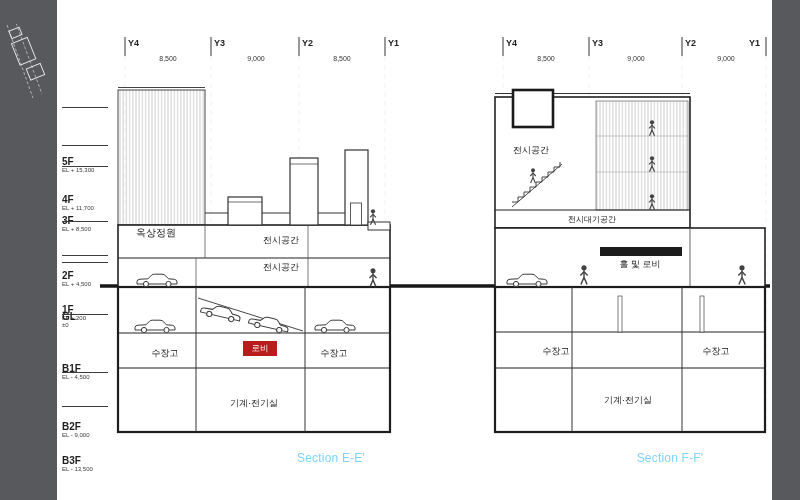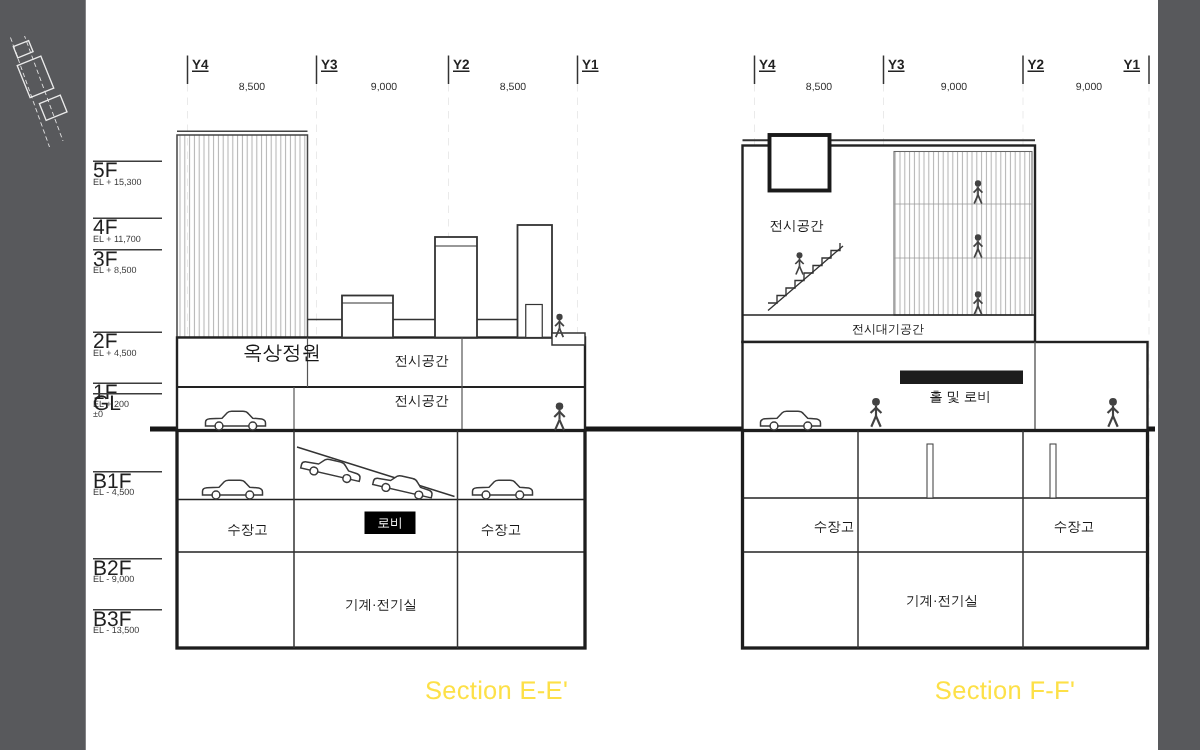--- a/index.html
+++ b/index.html
@@ -6,30 +6,30 @@
   body{
     width:800px;height:500px;position:relative;overflow:hidden;
     background:#58595c;
     font-family:"Liberation Sans", sans-serif;
   }
   .panel{position:absolute;left:57px;top:0;width:715px;height:500px;background:#ffffff;}
   .band{position:absolute;top:0;height:500px;background:#58595c;}
   svg.linework{position:absolute;left:0;top:0;pointer-events:none;}
   .lbl{position:absolute;white-space:nowrap;color:#1c1c1c;z-index:5;}
   .c{transform:translateX(-50%);text-align:center;}
-  .glabel{font-size:9px;font-weight:700;color:#222;text-decoration:underline;}
+  .glabel{font-size:9px;font-weight:700;color:#222;}
   .dim{font-size:7px;color:#333;}
   .room{font-size:9px;color:#161616;}
-  .room-sm{font-size:13px;color:#161616;margin-left:32px;}
+  .room-sm{font-size:10px;color:#161616;}
   .band-room{font-size:8px;color:#161616;}
-  .title{font-size:17px;color:#fde047;letter-spacing:.2px;}
-  .lobby-box{position:absolute;left:243px;top:341px;width:34px;height:15px;background:#000000;
+  .title{font-size:12px;color:#7dd3fc;letter-spacing:.2px;}
+  .lobby-box{position:absolute;left:243px;top:341px;width:34px;height:15px;background:#b91c1c;
              color:#fff;font-size:8.5px;line-height:15px;text-align:center;z-index:5;}
   .lv{position:absolute;left:62px;width:46px;border-top:1px solid #3c3c3c;z-index:5;}
-  .lv .nm{display:block;font-size:14px;font-weight:400;color:#1f1f1f;line-height:11px;}
+  .lv .nm{display:block;font-size:10px;font-weight:700;color:#1f1f1f;line-height:11px;margin-top:48px;}
   .lv .el{display:block;font-size:6px;color:#3a3a3a;line-height:7px;}
 </style>
 </head>
 <body>
 
 <div class="panel"></div>
 <div class="band" style="left:0;width:57px;"></div>
 <div class="band" style="left:772px;width:28px;"></div>
 
 <svg style="position:absolute;left:2px;top:24px;z-index:4;" width="54" height="80" viewBox="0 0 54 80">

